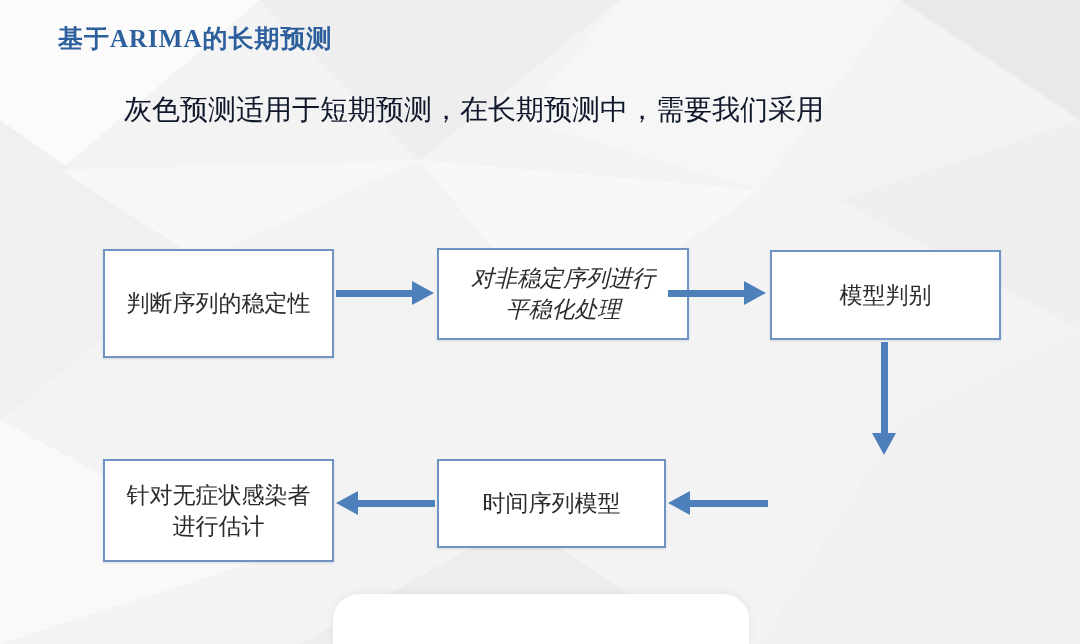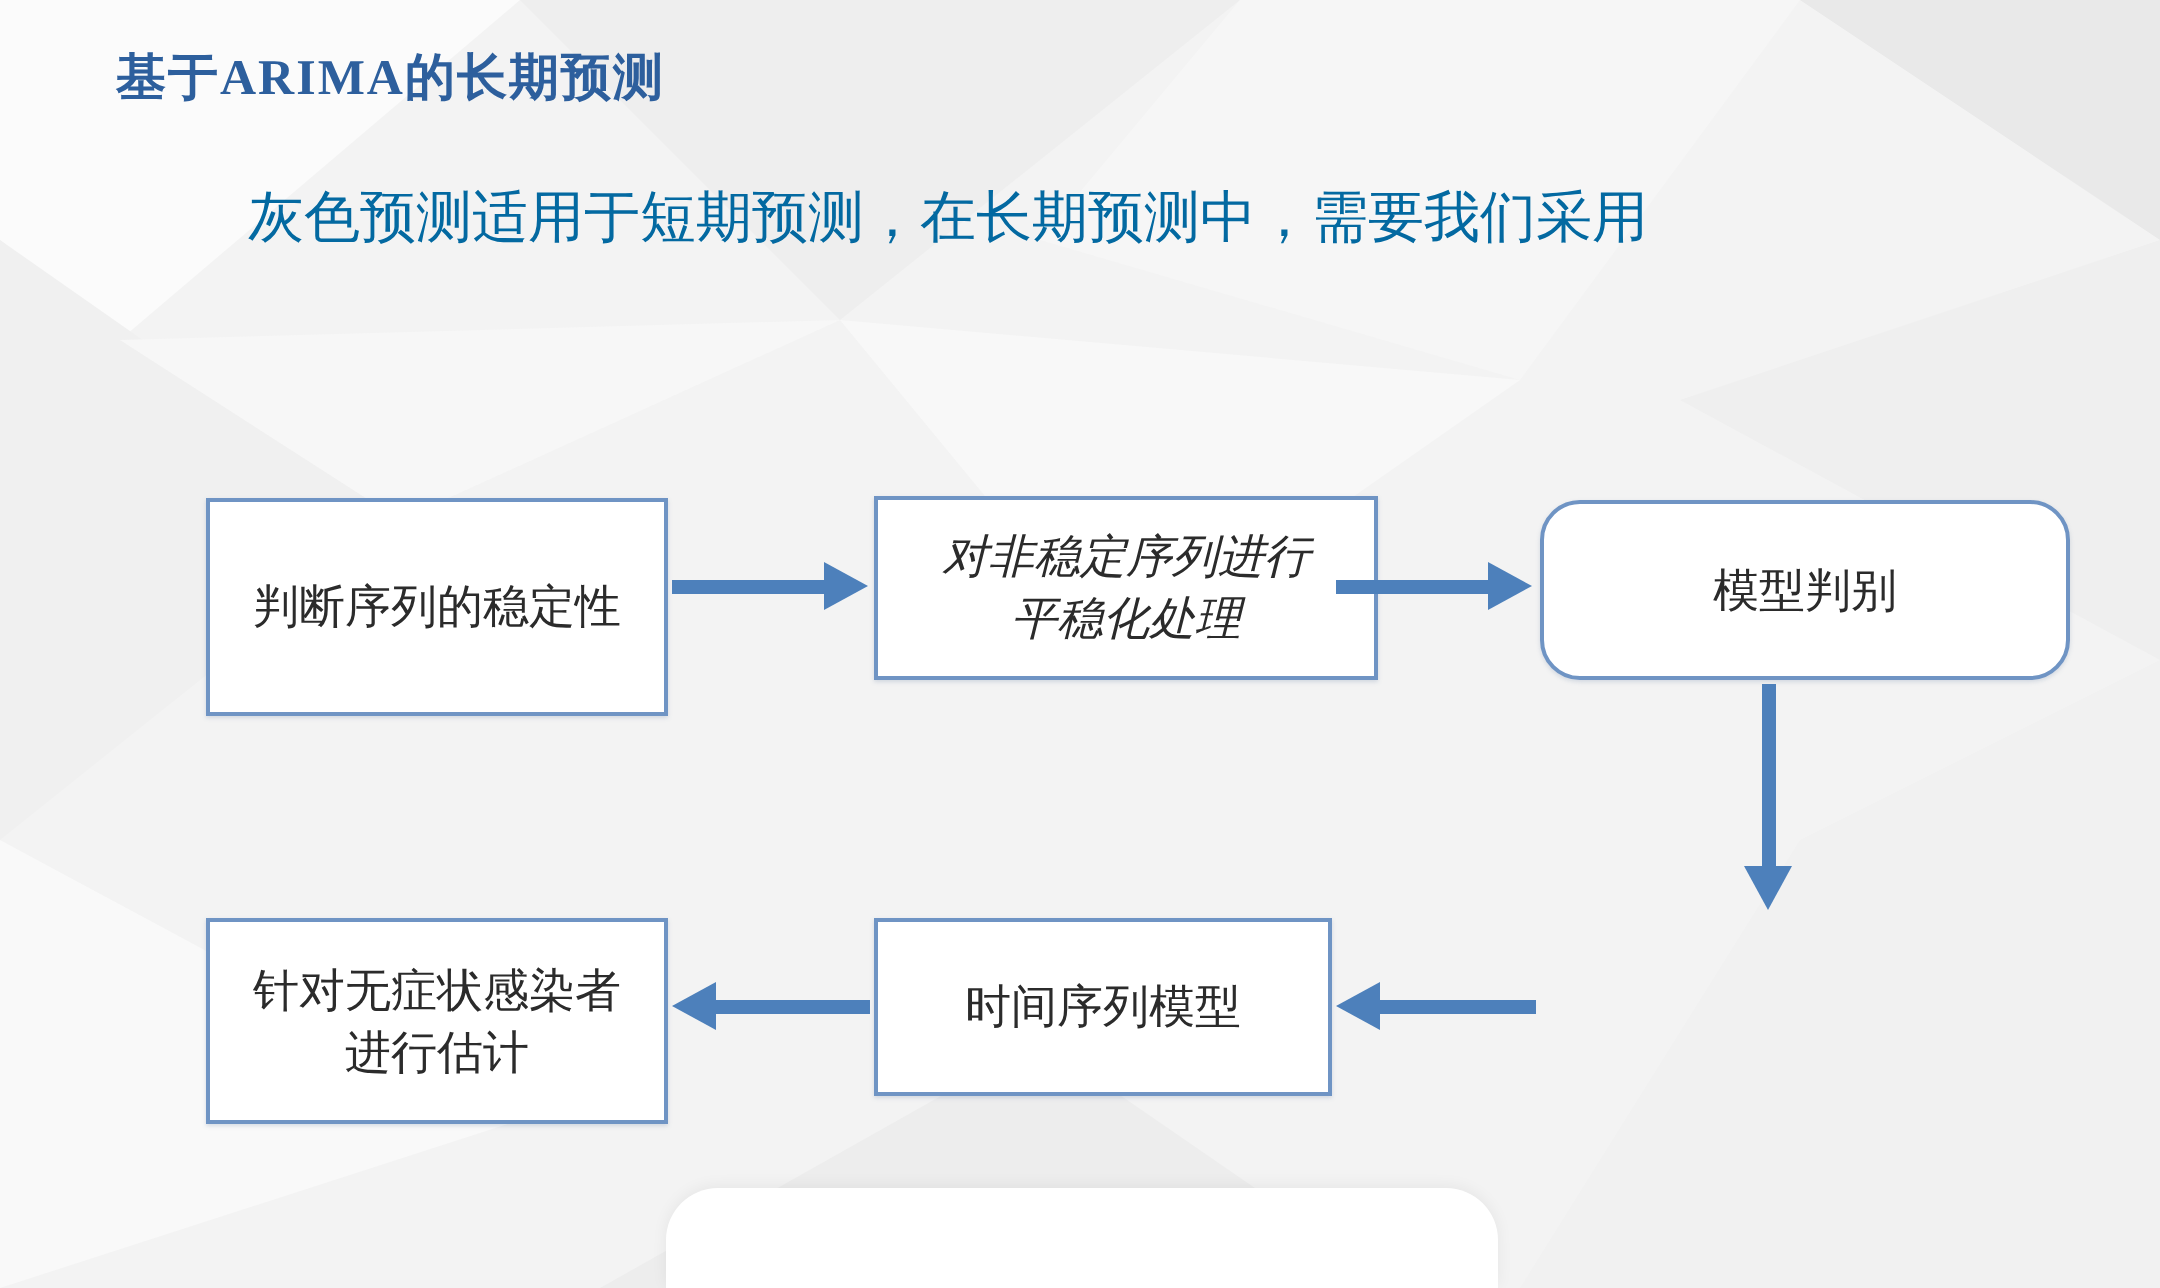--- a/index.html
+++ b/index.html
@@ -40,21 +40,21 @@
     color: #2d5f9d;
     letter-spacing: 1px;
   }
   .body-text {
     position: absolute;
     left: 58px;
     top: 86px;
     width: 985px;
     font-size: 28px;
     line-height: 47px;
-    color: #0369a1;
+    color: #0f172a;
   }
   .body-line1 { padding-left: 66px; }
   .body-line2 { padding-left: 0; }
 
   .node {
     position: absolute;
     background: #ffffff;
     border: 2px solid #6f94c4;
     display: flex;
     align-items: center;
@@ -62,21 +62,21 @@
     text-align: center;
     font-size: 23px;
     color: #2b2b2b;
     white-space: pre-line;
     line-height: 31px;
     box-shadow: 0 1px 2px rgba(110,135,170,0.25);
     box-sizing: border-box;
   }
   .n1 { left: 103px; top: 249px; width: 231px; height: 109px; }
   .n2 { left: 437px; top: 248px; width: 252px; height: 92px; font-style: italic; }
-  .n3 { left: 770px; top: 250px; width: 265px; height: 90px; border-radius: 20px; }
+  .n3 { left: 770px; top: 250px; width: 231px; height: 90px; }
   .n4 { left: 770px; top: 459px; width: 229px; height: 89px; }
   .n5 { left: 437px; top: 459px; width: 229px; height: 89px; }
   .n6 { left: 103px; top: 459px; width: 231px; height: 103px; }
 
   .shaft-h {
     position: absolute;
     height: 7px;
     background: #4d80bb;
   }
   .shaft-v {

